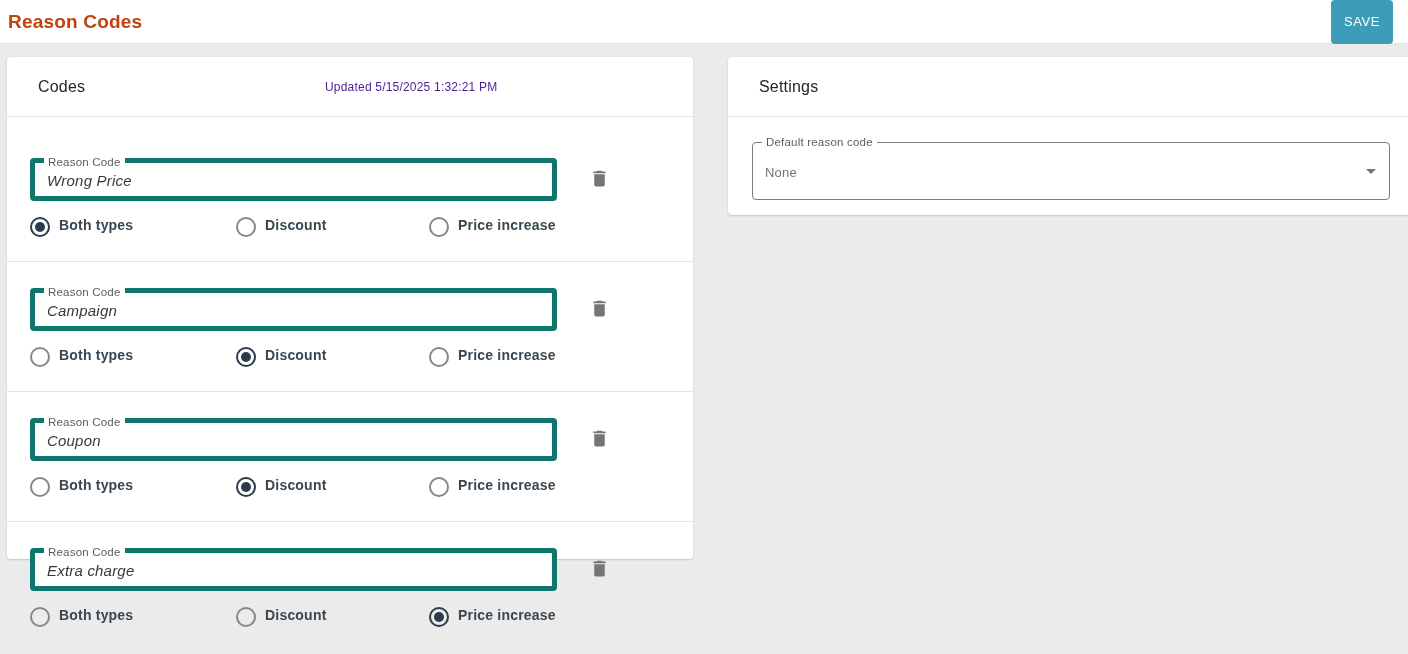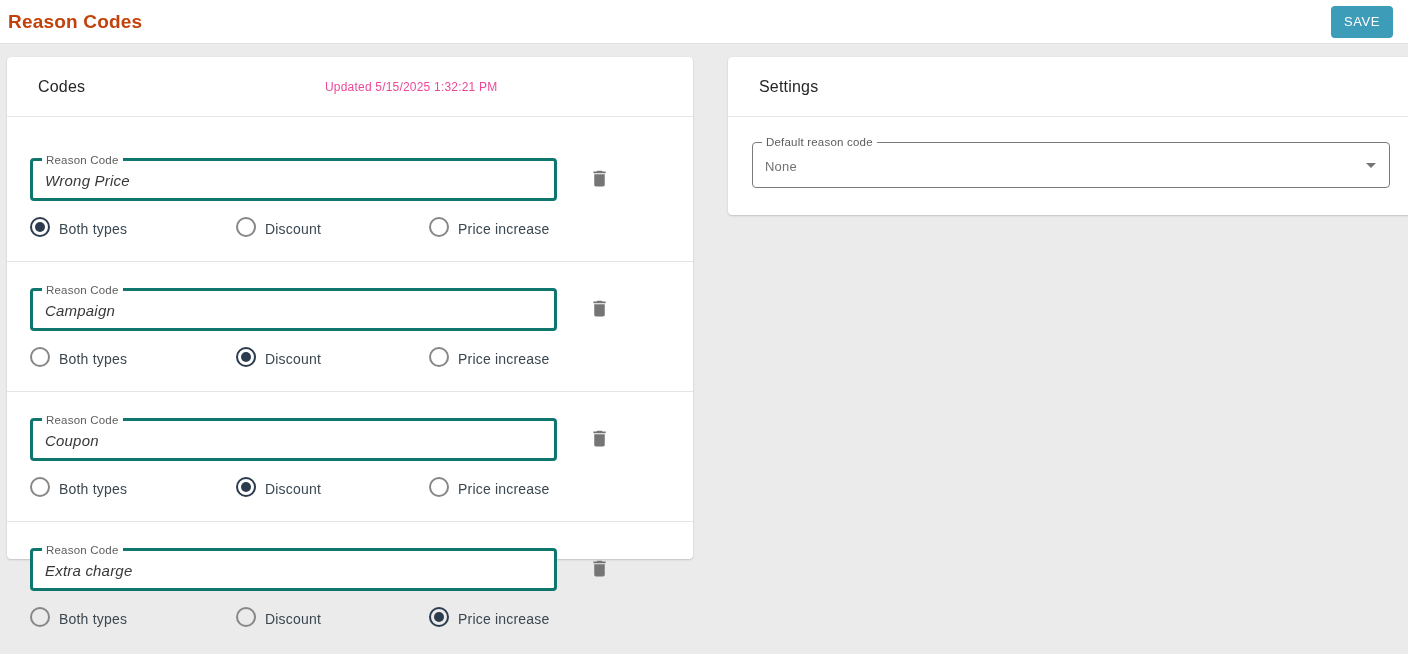--- a/index.html
+++ b/index.html
@@ -13,21 +13,21 @@
   
   .topbar {
     height:44px; background:#ffffff; border-bottom:1px solid #e2e2e2;
     display:flex; align-items:center; justify-content:space-between;
     padding:0 15px 0 8px; position:relative; z-index:2;
   }
   .page-title {
     font-size:19px; font-weight:700; color:#c2410c; letter-spacing:.2px;
   }
   .save-btn {
-    min-width:62px; height:32px; border:none; border-radius:4px;
+    min-width:62px; height:44px; border:none; border-radius:4px;
     background:#3d9cb8; color:#ffffff; font-size:13px; letter-spacing:.6px;
     font-family:inherit; cursor:pointer; padding:0 12px;
   }
 
   
   .content { position:relative; height:610px; }
 
   .panel {
     position:absolute; background:#ffffff; border-radius:4px;
     box-shadow:0 1px 2px rgba(0,0,0,.16), 0 0 1px rgba(0,0,0,.10);
@@ -36,31 +36,31 @@
     height:60px; border-bottom:1px solid #e6e6e6;
     display:flex; align-items:center; padding-left:31px; position:relative;
   }
   .panel-title { font-size:16px; font-weight:500; color:#262626; letter-spacing:.2px; }
 
   .codes-panel { left:7px; top:13px; width:686px; height:502px; }
   .settings-panel { left:728px; top:13px; width:687px; height:158px; }
 
   .updated {
     position:absolute; left:318px; top:50%; transform:translateY(-50%);
-    font-size:12px; color:#ec4899; letter-spacing:.2px;
+    font-size:12px; color:#4c1d95; letter-spacing:.2px;
   }
 
   
   .code-row { position:relative; height:130px; border-bottom:1px solid #e4e4e4; }
   .code-row.first { height:145px; }
   .code-row.last { height:127px; border-bottom:none; }
 
   .field {
     position:absolute; left:23px; top:26px; width:527px; height:43px;
-    border:3px solid #0f766e; border-radius:4px; background:#fff;
+    border:5px solid #0f766e; border-radius:4px; background:#fff;
   }
   .code-row.first .field { top:41px; }
   .field-label {
     position:absolute; top:-7px; left:9px; background:#ffffff; padding:0 4px;
     font-size:11.5px; color:#5c5c5c; line-height:13px; letter-spacing:.2px;
   }
   .field input {
     width:100%; height:100%; border:none; outline:none; background:transparent;
     padding:2px 12px 0 12px; font-size:15px; color:#383838; font-family:inherit;
     letter-spacing:.2px;
@@ -69,38 +69,38 @@
 
   .trash {
     position:absolute; left:579px; top:33px; width:26px; height:26px;
     border:none; background:transparent; cursor:pointer;
     display:flex; align-items:center; justify-content:center;
   }
   .code-row.first .trash { top:48px; }
 
   .radios { position:absolute; left:23px; top:85px; display:flex; }
   .code-row.first .radios { top:100px; }
-  .radio { display:flex; align-items:flex-end; cursor:pointer; }
+  .radio { display:flex; align-items:flex-start; cursor:pointer;font-weight:bold; }
   .radio:nth-child(1) { width:206px; }
   .radio:nth-child(2) { width:193px; }
   .radio-circle {
     width:20px; height:20px; border-radius:50%;
     border:2px solid #878787; position:relative; flex:none;
   }
   .radio.checked .radio-circle { border-color:#2c3b4d; }
   .radio.checked .radio-circle::after {
     content:""; position:absolute; left:3px; top:3px; width:10px; height:10px;
     border-radius:50%; background:#2c3b4d;
   }
   .radio-label { margin-left:9px; font-size:14px; color:#3a4750; letter-spacing:.2px; }
 
   
   .settings-body { position:relative; height:97px; }
   .select-field {
-    position:absolute; left:24px; top:25px; width:638px; height:46px;
+    position:absolute; left:24px; top:25px; width:638px; height:58px;
     border:1px solid #7b7b7b; border-radius:4px; background:#fff; cursor:pointer;
     display:flex; align-items:center;
   }
   .select-field .field-label { top:-7px; }
   .select-value { padding:2px 0 0 12px; font-size:13px; color:#737373; letter-spacing:.2px; }
   .select-caret { position:absolute; right:6px; top:50%; transform:translateY(-50%);
     width:24px; height:24px; display:flex; align-items:center; justify-content:center; }
 </style>
 </head>
 <body>

